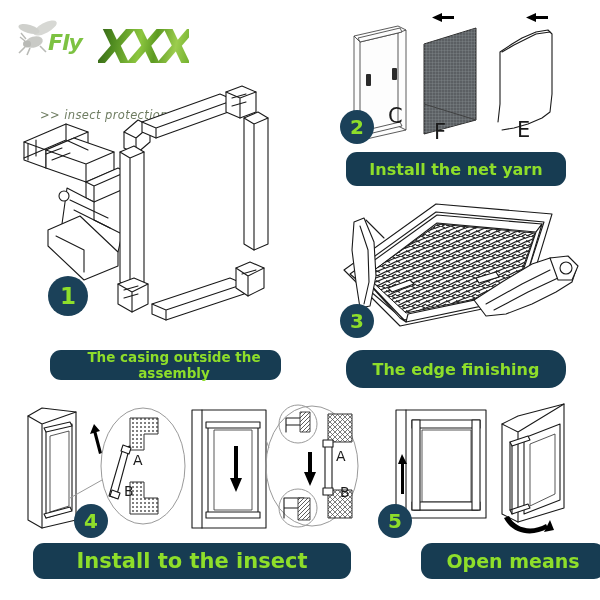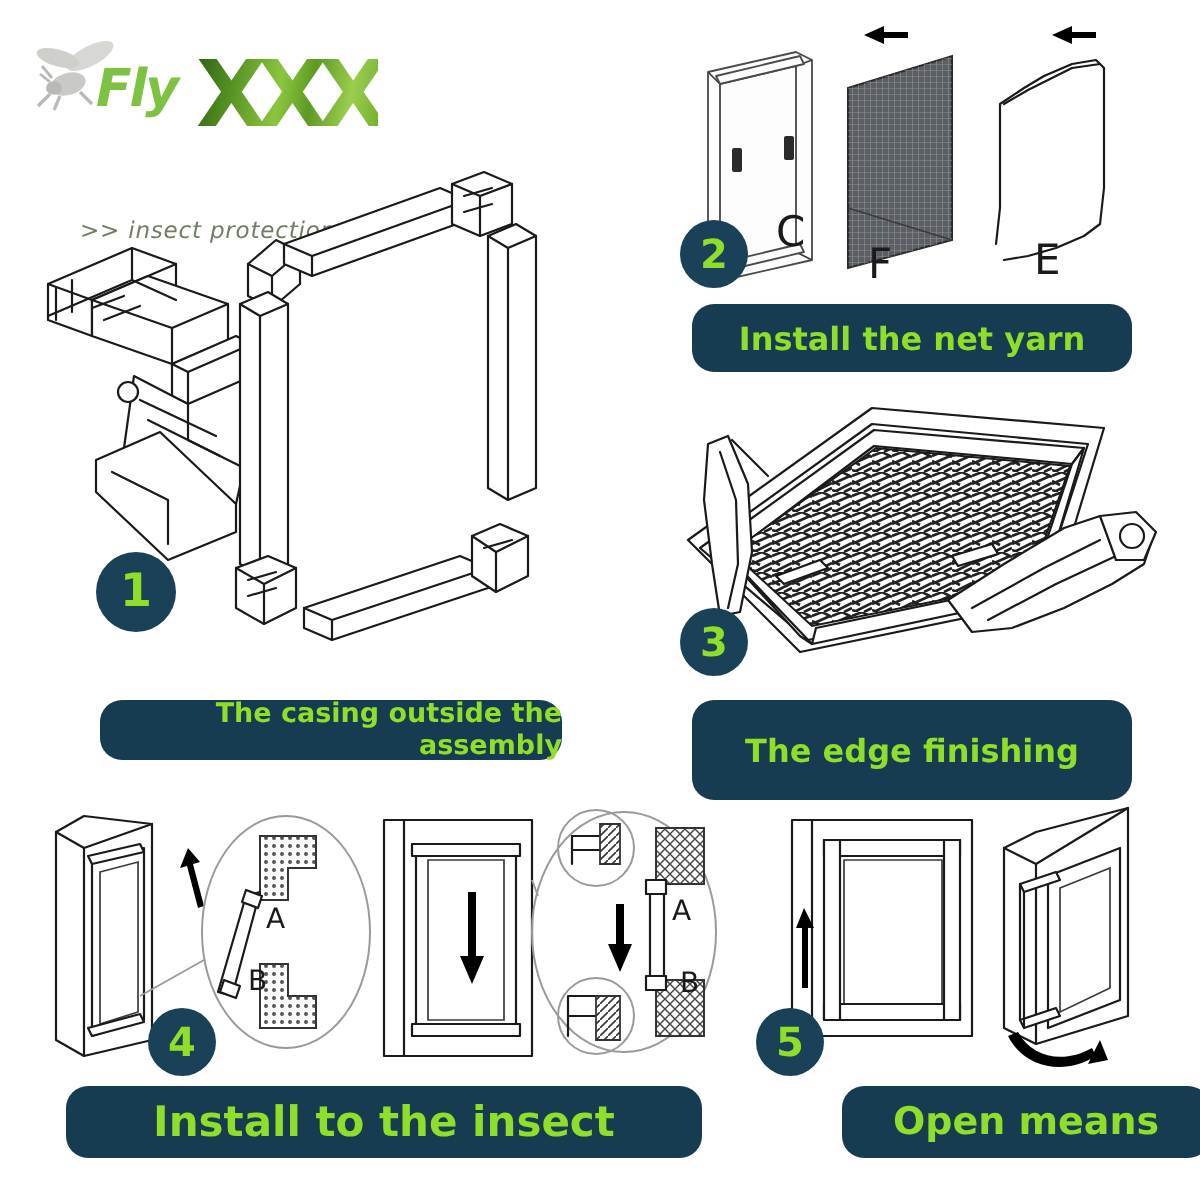--- a/index.html
+++ b/index.html
@@ -4,35 +4,35 @@
 <style>
   html,body{margin:0;padding:0;background:#fff;}
   body{width:600px;height:600px;position:relative;overflow:hidden;
        font-family:"Liberation Sans",sans-serif;}
 
   .panel{position:absolute;}
 
   
   #logo{left:10px;top:14px;width:190px;height:72px;}
   .logo-fly{position:absolute;left:38px;top:16px;font-style:italic;font-weight:bold;
-            font-size:26px;color:#7dc242;letter-spacing:-1px;
+            font-size:22px;color:#7dc242;letter-spacing:-1px;
             font-family:"DejaVu Sans",sans-serif;}
-  .logo-xxx{position:absolute;left:88px;top:6px;font-weight:bold;
+  .logo-xxx{position:absolute;left:88px;top:6px;font-style:italic;font-weight:bold;
             font-size:46px;letter-spacing:-5px;
             font-family:"DejaVu Sans",sans-serif;
             background:linear-gradient(100deg,#2f5b16 0%,#4e8a1f 18%,#8cc63f 46%,#5d9a22 62%,#9ccd4e 82%,#6fae2c 100%);
             -webkit-background-clip:text;background-clip:text;color:transparent;}
   .logo-tag{position:absolute;left:30px;top:50px;font-style:italic;font-size:11.5px;
             color:#6f7d62;letter-spacing:.4px;font-family:"DejaVu Sans",sans-serif;margin-top:44px;}
   .fly-bug{position:absolute;left:8px;top:2px;}
 
   
   .caption{position:absolute;background:#173c52;border-radius:11px;
            display:flex;align-items:center;justify-content:center;
-           color:#8ede2a;font-weight:bold;text-align:right;
+           color:#8ede2a;font-weight:bold;text-align:center;
            font-family:"DejaVu Sans",sans-serif;}
 
   
   .badge{position:absolute;border-radius:50%;background:#1b4159;
          display:flex;align-items:center;justify-content:center;
          color:#8ede2a;font-weight:bold;font-family:"DejaVu Sans",sans-serif;z-index:5;}
 
   
   .plabel{position:absolute;font-family:"DejaVu Sans",sans-serif;color:#1a1a1a;}
 
@@ -189,21 +189,21 @@
     </g>
 
     <g>
       <path class="fillw" d="M18 26 L28 22 L38 46 L40 80 L34 110 L24 112 L20 86 L16 54 Z"></path>
       <path class="ln" d="M24 30 L32 54 L33 86 L28 108"></path>
       <path class="ln" d="M30 24 L48 42"></path>
     </g>
   </svg>
 </div>
 <div class="badge" style="left:340px;top:304px;width:34px;height:34px;font-size:20px;">3</div>
-<div class="caption" style="left:346px;top:350px;width:220px;height:50px;font-size:16px;">The edge finishing</div>
+<div class="caption" style="left:346px;top:350px;width:220px;height:38px;font-size:16px;border-radius:17px;">The edge finishing</div>
 
 <div class="panel" id="p4" style="left:20px;top:402px;width:340px;height:136px;">
   <svg width="340" height="136" viewBox="0 0 340 136">
     <defs>
       <pattern id="hatchA" width="4" height="4" patternUnits="userSpaceOnUse">
         <rect width="4" height="4" fill="#fff"></rect>
           <circle cx="1" cy="1" r="1" fill="#555"></circle>
       </pattern>
       <pattern id="hatchB" width="5" height="5" patternUnits="userSpaceOnUse">
         <rect width="5" height="5" fill="#fff"></rect>

